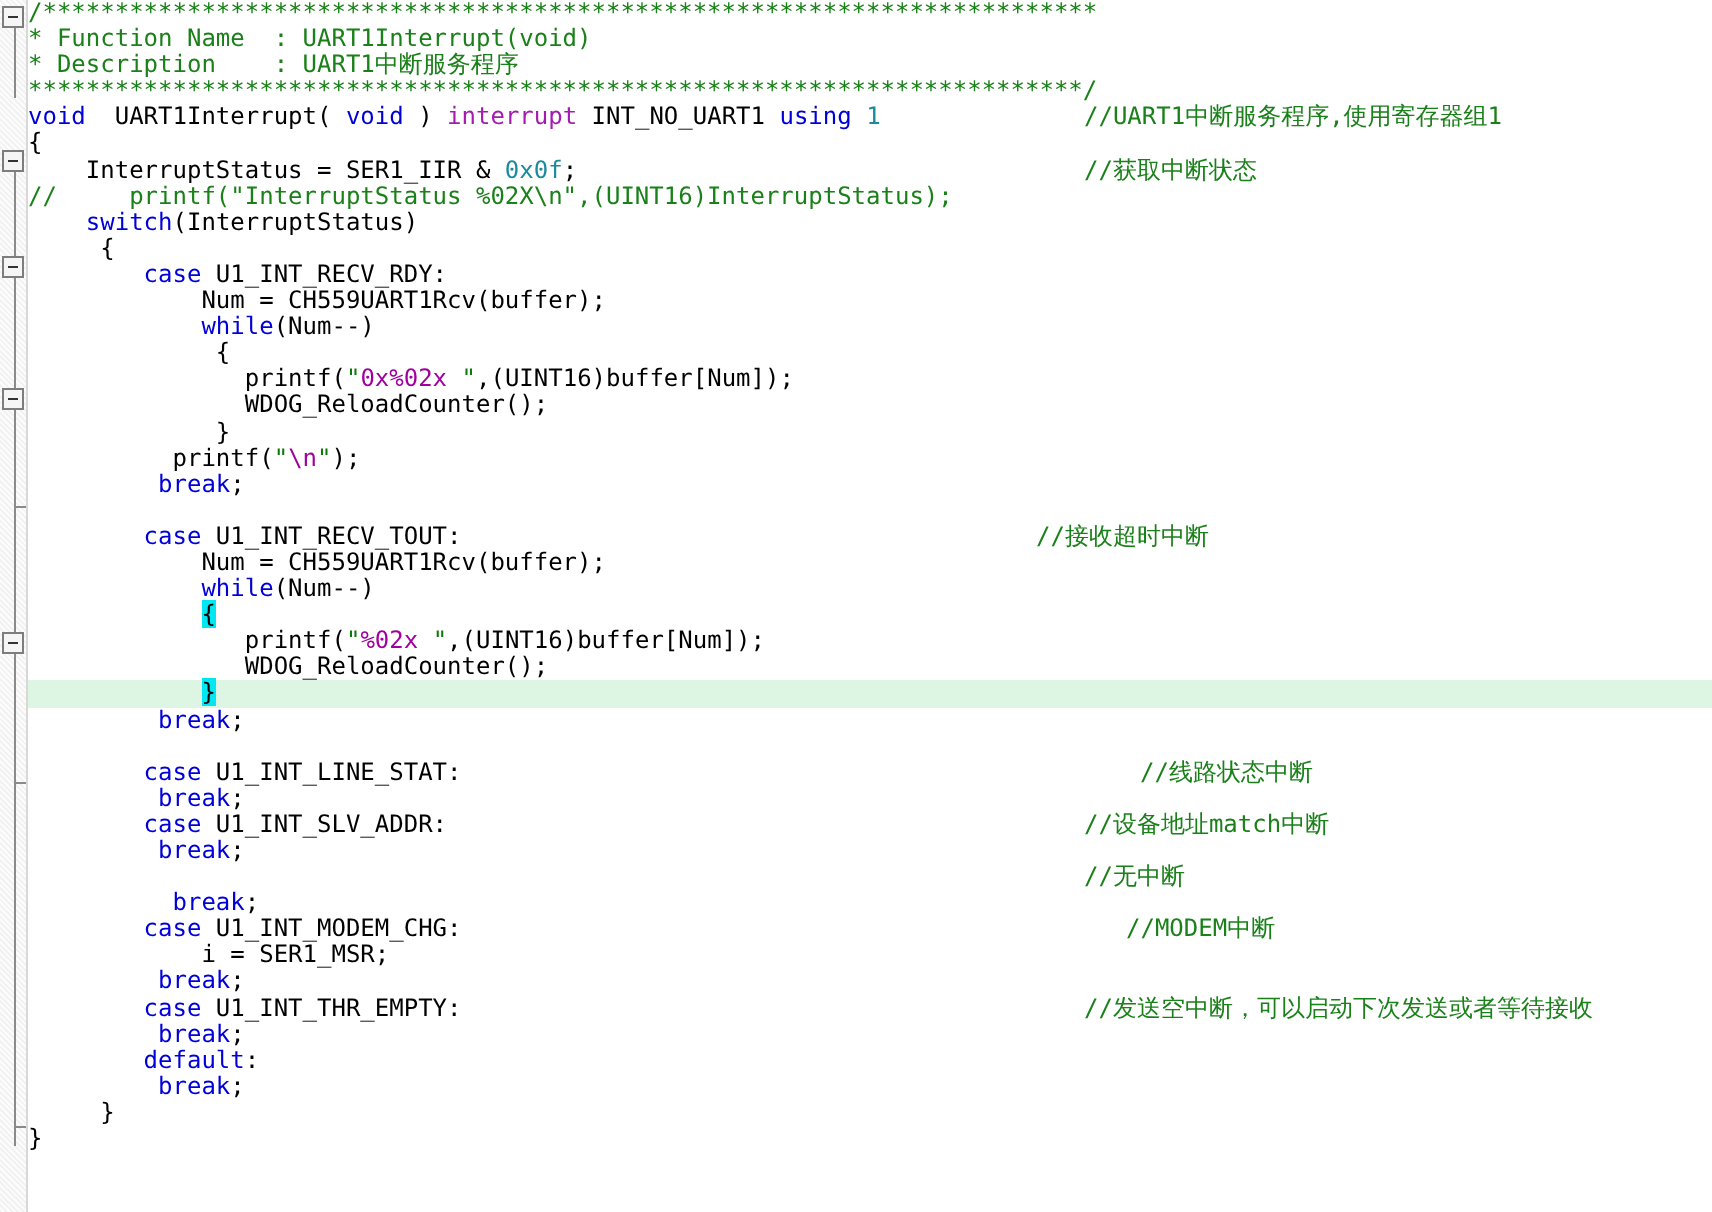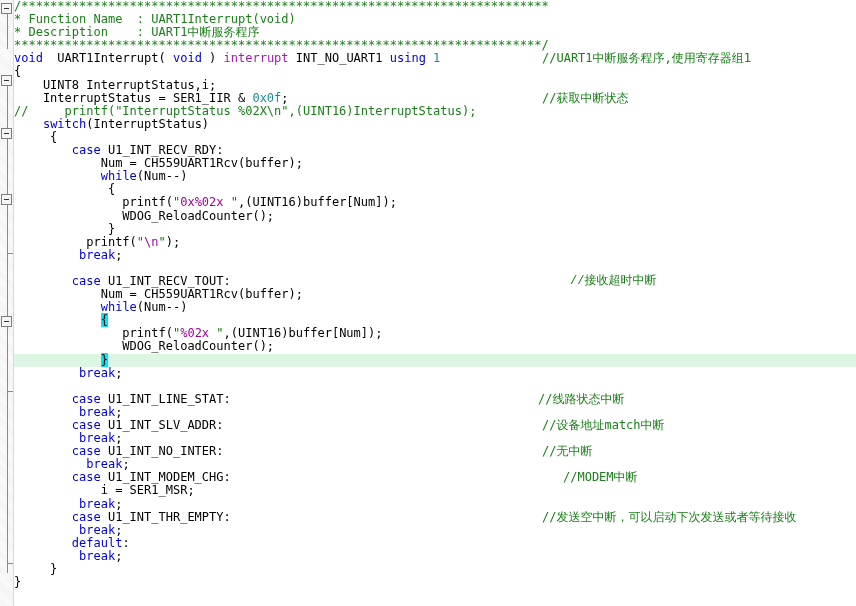--- a/index.html
+++ b/index.html
@@ -123,49 +123,48 @@
       <div class="fold-tick" style="top: 563px;"></div>
     </div>
 
   <div id="code">
       <div class="line"><span class="ln-inner"><span class="cm">/*************************************************************************</span></span></div>
       <div class="line"><span class="ln-inner"><span class="cm">* Function Name  : UART1Interrupt(void)</span></span></div>
       <div class="line"><span class="ln-inner"><span class="cm">* Description    : UART1中断服务程序</span></span></div>
       <div class="line"><span class="ln-inner"><span class="cm">*************************************************************************/</span></span></div>
       <div class="line"><span class="ln-inner"><span class="kw">void</span><span class="pl">  UART1Interrupt( </span><span class="kw">void</span><span class="pl"> ) </span><span class="irq">interrupt</span><span class="pl"> INT_NO_UART1 </span><span class="kw">using</span><span class="pl"> </span><span class="num">1</span></span><span class="rc" style="left: 528px;">//UART1中断服务程序,使用寄存器组1</span></div>
       <div class="line"><span class="ln-inner"><span class="pl">{</span></span></div>
-      <div class="line"><span class="ln-inner"><span class="pl">    UINT8 InterruptStatus,i;</span></span></div>
       <div class="line"><span class="ln-inner"><span class="pl">    InterruptStatus = SER1_IIR &amp; </span><span class="num">0x0f</span><span class="pl">;</span></span><span class="rc" style="left: 528px;">//获取中断状态</span></div>
       <div class="line"><span class="ln-inner"><span class="cm">//     printf("InterruptStatus %02X\n",(UINT16)InterruptStatus);</span></span></div>
       <div class="line"><span class="ln-inner"><span class="pl">    </span><span class="kw">switch</span><span class="pl">(InterruptStatus)</span></span></div>
       <div class="line"><span class="ln-inner"><span class="pl">     {</span></span></div>
       <div class="line"><span class="ln-inner"><span class="pl">        </span><span class="kw">case</span><span class="pl"> U1_INT_RECV_RDY:</span></span></div>
       <div class="line"><span class="ln-inner"><span class="pl">            Num = CH559UART1Rcv(buffer);</span></span></div>
       <div class="line"><span class="ln-inner"><span class="pl">            </span><span class="kw">while</span><span class="pl">(Num--)</span></span></div>
       <div class="line"><span class="ln-inner"><span class="pl">             {</span></span></div>
       <div class="line"><span class="ln-inner"><span class="pl">               printf(</span><span class="str">"</span><span class="esc">0x%02x</span><span class="str"> "</span><span class="pl">,(UINT16)buffer[Num]);</span></span></div>
       <div class="line"><span class="ln-inner"><span class="pl">               WDOG_ReloadCounter();</span></span></div>
       <div class="line"><span class="ln-inner"><span class="pl">             }</span></span></div>
       <div class="line"><span class="ln-inner"><span class="pl">          printf(</span><span class="str">"</span><span class="esc">\n</span><span class="str">"</span><span class="pl">);</span></span></div>
       <div class="line"><span class="ln-inner"><span class="pl">         </span><span class="kw">break</span><span class="pl">;</span></span></div>
       <div class="line"><span class="ln-inner"></span></div>
-      <div class="line"><span class="ln-inner"><span class="pl">        </span><span class="kw">case</span><span class="pl"> U1_INT_RECV_TOUT:</span></span><span class="rc" style="left: 556px; font-family: Liberation Mono, monospace;">//接收超时中断</span></div>
+      <div class="line"><span class="ln-inner"><span class="pl">        </span><span class="kw">case</span><span class="pl"> U1_INT_RECV_TOUT:</span></span><span class="rc" style="left: 504px;">//接收超时中断</span></div>
       <div class="line"><span class="ln-inner"><span class="pl">            Num = CH559UART1Rcv(buffer);</span></span></div>
       <div class="line"><span class="ln-inner"><span class="pl">            </span><span class="kw">while</span><span class="pl">(Num--)</span></span></div>
       <div class="line"><span class="ln-inner"><span class="pl">            </span><span class="brm">{</span></span></div>
       <div class="line"><span class="ln-inner"><span class="pl">               printf(</span><span class="str">"</span><span class="esc">%02x</span><span class="str"> "</span><span class="pl">,(UINT16)buffer[Num]);</span></span></div>
       <div class="line"><span class="ln-inner"><span class="pl">               WDOG_ReloadCounter();</span></span></div>
       <div class="line cur"><span class="ln-inner"><span class="pl">            </span><span class="brm">}</span></span></div>
       <div class="line"><span class="ln-inner"><span class="pl">         </span><span class="kw">break</span><span class="pl">;</span></span></div>
       <div class="line"><span class="ln-inner"></span></div>
-      <div class="line"><span class="ln-inner"><span class="pl">        </span><span class="kw">case</span><span class="pl"> U1_INT_LINE_STAT:</span></span><span class="rc" style="left: 524px;">//线路状态中断</span></div>
+      <div class="line"><span class="ln-inner"><span class="pl">        </span><span class="kw">case</span><span class="pl"> U1_INT_LINE_STAT:</span></span><span class="rc" style="left: 556px;">//线路状态中断</span></div>
       <div class="line"><span class="ln-inner"><span class="pl">         </span><span class="kw">break</span><span class="pl">;</span></span></div>
       <div class="line"><span class="ln-inner"><span class="pl">        </span><span class="kw">case</span><span class="pl"> U1_INT_SLV_ADDR:</span></span><span class="rc" style="left: 528px;">//设备地址match中断</span></div>
       <div class="line"><span class="ln-inner"><span class="pl">         </span><span class="kw">break</span><span class="pl">;</span></span></div>
-      <div class="line"><span class="ln-inner"><span class="pl">        </span><span class="kw">case</span><span class="pl"> U1_INT_NO_INTER:</span></span><span class="rc" style="left: 528px;">//无中断</span></div>
+      <div class="line"><span class="rc" style="left: 528px;">//无中断</span></div>
       <div class="line"><span class="ln-inner"><span class="pl">          </span><span class="kw">break</span><span class="pl">;</span></span></div>
       <div class="line"><span class="ln-inner"><span class="pl">        </span><span class="kw">case</span><span class="pl"> U1_INT_MODEM_CHG:</span></span><span class="rc" style="left: 549px;">//MODEM中断</span></div>
       <div class="line"><span class="ln-inner"><span class="pl">            i = SER1_MSR;</span></span></div>
       <div class="line"><span class="ln-inner"><span class="pl">         </span><span class="kw">break</span><span class="pl">;</span></span></div>
       <div class="line"><span class="ln-inner"><span class="pl">        </span><span class="kw">case</span><span class="pl"> U1_INT_THR_EMPTY:</span></span><span class="rc" style="left: 528px;">//发送空中断，可以启动下次发送或者等待接收</span></div>
       <div class="line"><span class="ln-inner"><span class="pl">         </span><span class="kw">break</span><span class="pl">;</span></span></div>
       <div class="line"><span class="ln-inner"><span class="pl">        </span><span class="kw">default</span><span class="pl">:</span></span></div>
       <div class="line"><span class="ln-inner"><span class="pl">         </span><span class="kw">break</span><span class="pl">;</span></span></div>
       <div class="line"><span class="ln-inner"><span class="pl">     }</span></span></div>
       <div class="line"><span class="ln-inner"><span class="pl">}</span></span></div>

